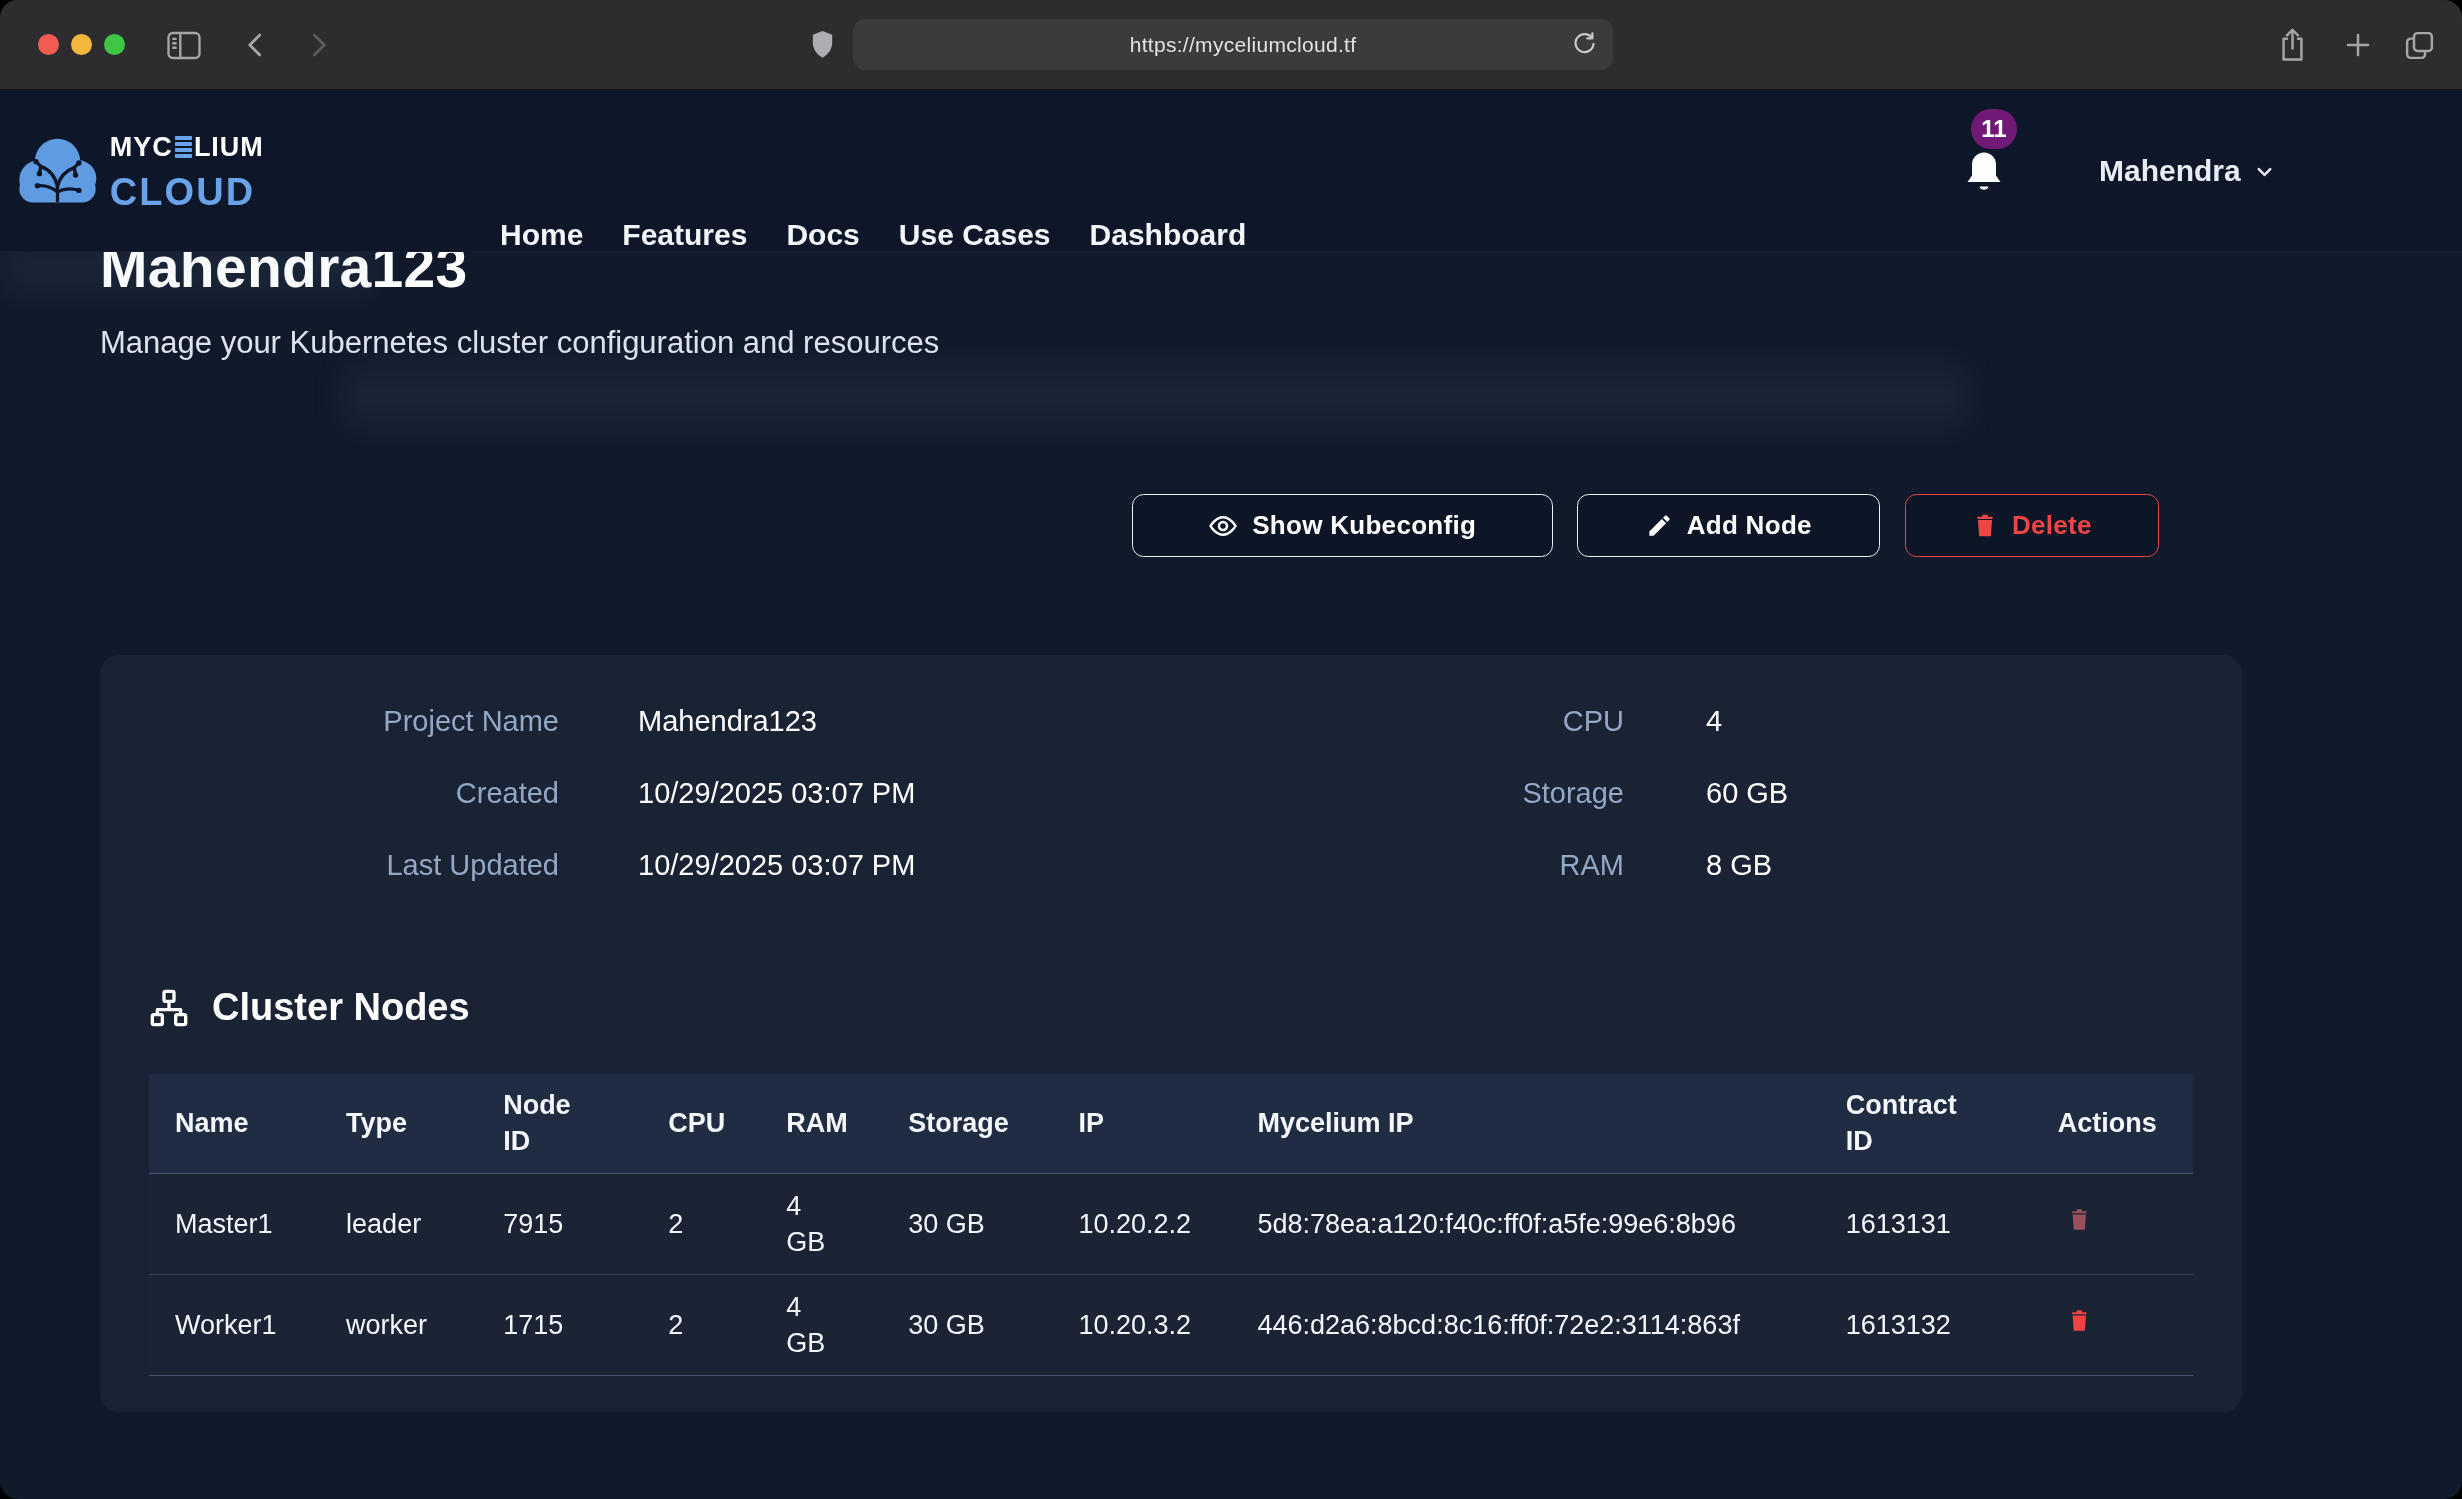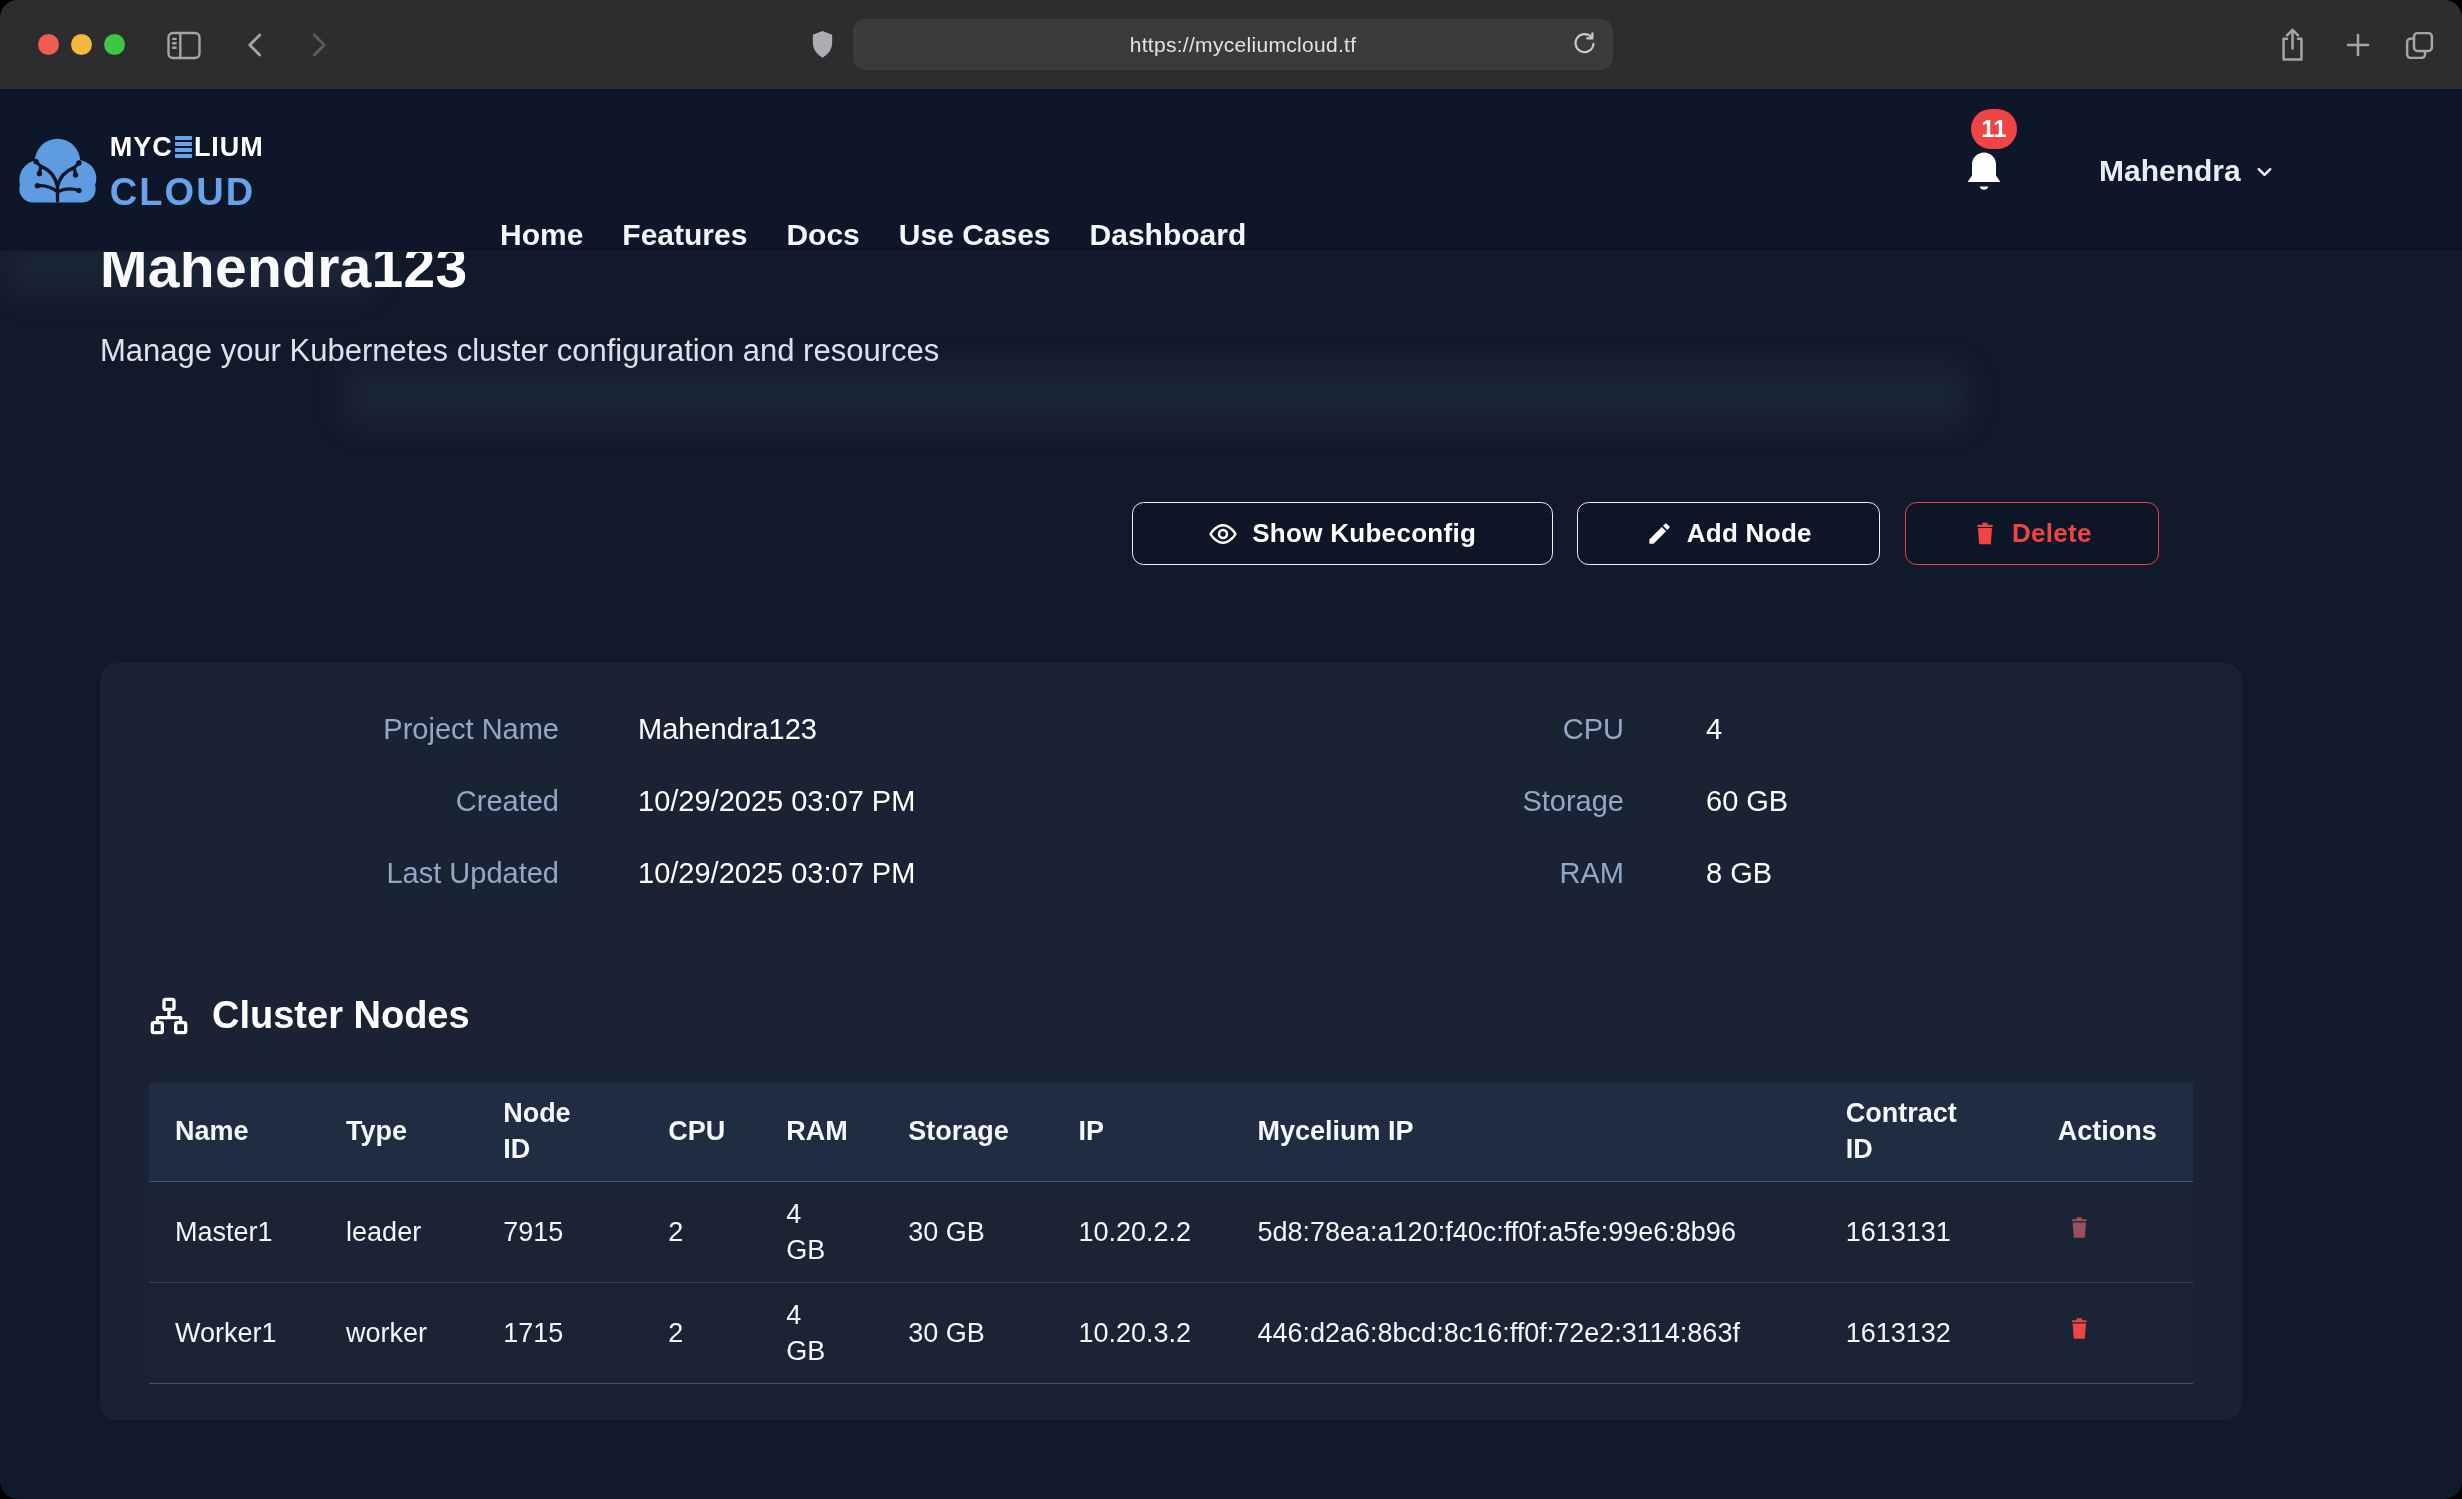--- a/index.html
+++ b/index.html
@@ -31,33 +31,33 @@
   .navbar { position:relative; z-index:5; height:162px; background:#0d1729; border-bottom:0.7px solid rgba(255,255,255,.04); }
   .logo { position:absolute; left:15.7px; top:40px; display:flex; align-items:center; }
   .logo-text { margin-left:11px; line-height:1; }
   .logo-line1 { font-size:27px; font-weight:800; color:#fff; letter-spacing:1px; display:flex; align-items:center; }
   .logo-ebars { display:inline-flex; flex-direction:column; gap:2.7px; margin:0 2.1px; }
   .logo-ebars i { display:block; width:17px; height:3.4px; background:#68a3e9; border-radius:0.7px; }
   .logo-line2 { font-size:38px; font-weight:800; color:#68a3e9; letter-spacing:2.1px; margin-top:12px; }
   .nav-links { position:absolute; left:500px; top:0; height:162px; display:flex; align-items:flex-end; gap:39px; }
   .nav-link { font-size:30px; font-weight:700; color:#f3f6fa; cursor:pointer; }
   .bell-wrap { position:absolute; left:1960px; top:57px; width:82px; height:82px; color:#fff; }
-  .badge { position:absolute; left:11px; top:-38px; min-width:46px; height:40px; padding:0 6.8px; background:#ef4444;
+  .badge { position:absolute; left:11px; top:-38px; min-width:46px; height:40px; padding:0 6.8px; background:#701a75;
            border-radius:20.5px; display:flex; align-items:center; justify-content:center;
            color:#fff; font-size:24px; font-weight:700; }
   .user { position:absolute; left:2099px; top:0; height:162px; display:flex; align-items:center; gap:12.3px;
           color:#e8edf4; font-size:30px; font-weight:600; cursor:pointer; }
 
   
   .main { position:relative; padding:0 100px; }
   .smudge { position:absolute; background:rgba(160,175,195,.07); filter:blur(15px); border-radius:16.4px; pointer-events:none; }
   .smudge1 { left:0px; top:2.7px; width:376px; height:60px; }
   .smudge2 { left:342px; top:130px; width:1627px; height:66px; }
   .page-title { margin-top:-19px; font-size:57px; font-weight:700; color:#fff; line-height:68px; letter-spacing:0.3px; }
-  .page-sub { margin-top:31px; font-size:31px; color:#dde3ec; line-height:37px; }
+  .page-sub { margin-top:23px; font-size:31px; color:#dde3ec; line-height:37px; }
 
   .actions-row { margin-top:133px; padding-right:203px; display:flex; justify-content:flex-end; gap:24.6px; }
   .btn { height:63px; border-radius:11.6px; background:#0d1626; border:1.4px solid #eef2f7;
          display:flex; align-items:center; justify-content:center; gap:13.7px;
          font-size:26px; font-weight:700; color:#fff; letter-spacing:0.3px; cursor:pointer; }
   .btn svg { display:block; }
   .btn-kubeconfig { width:421px; }
   .btn-addnode { width:303px; }
   .btn-delete { width:254px; border-color:#ef4444; color:#ef4444; }
 

